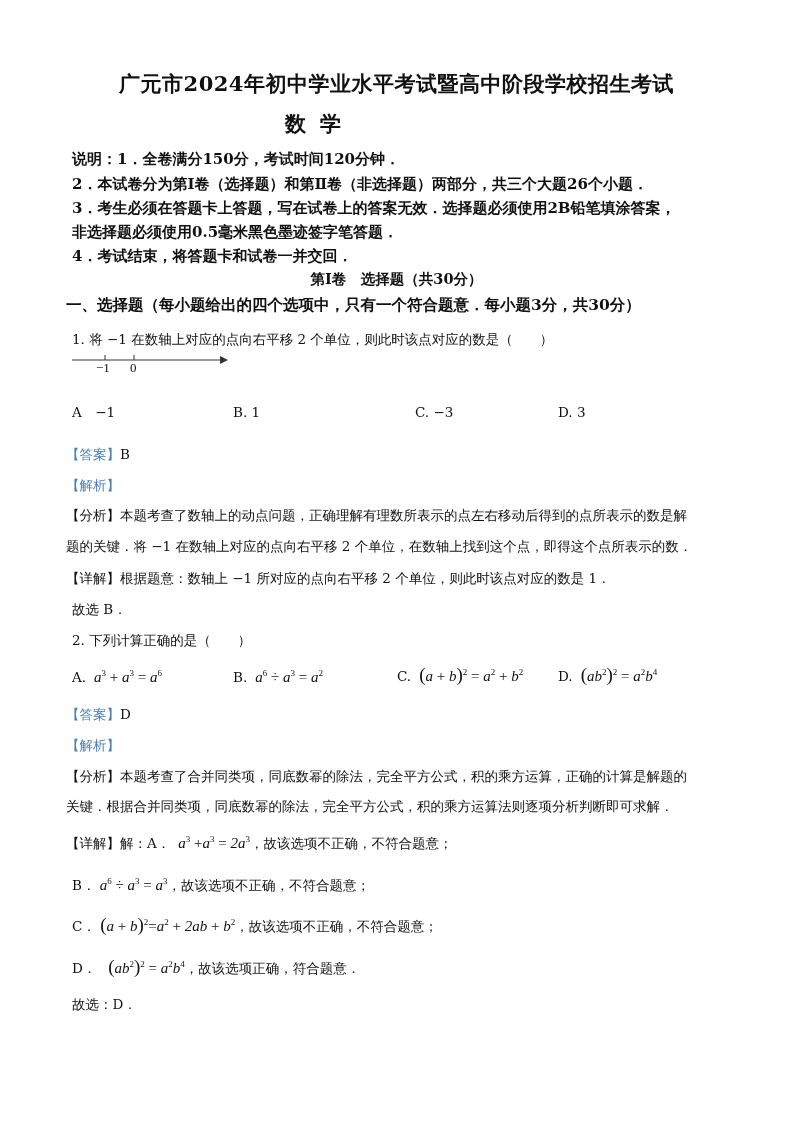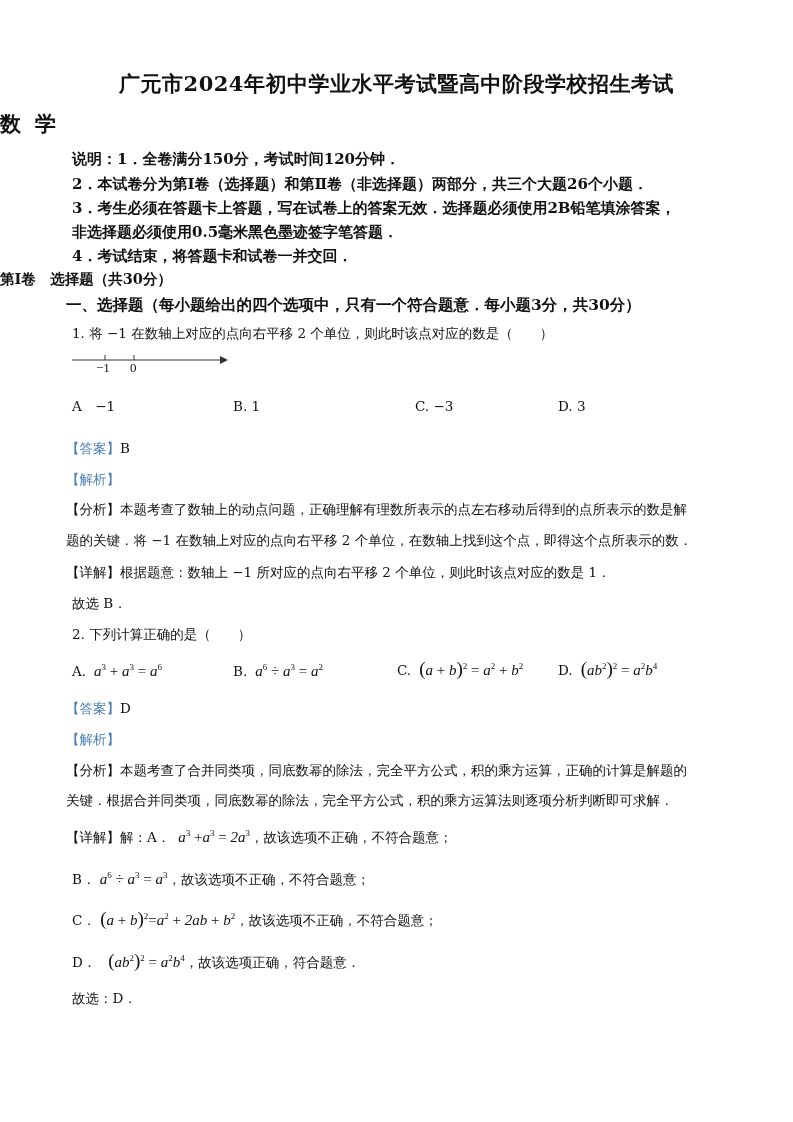--- a/index.html
+++ b/index.html
@@ -1,24 +1,24 @@
 <!DOCTYPE html>
 <html><head>
 <meta charset="utf-8">
 <style>
   html, body { margin: 0; padding: 0; background: #ffffff; }
   body { width: 793px; height: 1122px; position: relative; overflow: hidden;
          font-family: "DejaVu Serif", "Liberation Serif", serif; color: #111; }
   .abs { position: absolute; white-space: nowrap; }
   .title { top: 70px; left: 0; width: 793px; text-align: center; font-size: 21px; font-weight: bold; letter-spacing: 0.5px; }
-  .subject { top: 110px; left: 0; width: 640px; text-align: left; font-size: 21px; font-weight: bold; letter-spacing: 14px; }
+  .subject { top: 110px; left: 0; width: 640px; text-align: center; font-size: 21px; font-weight: bold; letter-spacing: 14px; }
   .note { left: 72px; font-size: 15px; font-weight: bold; }
-  .section { top: 270px; left: 0; width: 793px; font-size: 14.5px; font-weight: bold; }
+  .section { top: 270px; left: 0; width: 793px; text-align: center; font-size: 14.5px; font-weight: bold; }
   .section-sub { top: 295px; left: 66px; font-size: 15.5px; font-weight: bold; }
-  .q { left: 72px; font-size: 13.5px; }
+  .q { left: 72px; font-size: 13.5px; margin-top: 6px; }
   .tag { color: #4a7fb3; }
   .opt { font-size: 13.5px; }
   .math { font-family: Liberation Serif, serif; font-style: italic; font-size: 15px; }
   .math .up { font-style: normal; }
   sup { font-size: 9px; vertical-align: 6px; font-style: normal; }
   .paren { font-size: 19px; font-style: normal; }
   .numline { top: 350px; left: 72px; width: 160px; height: 30px; }
 </style>
 </head>
 <body>

